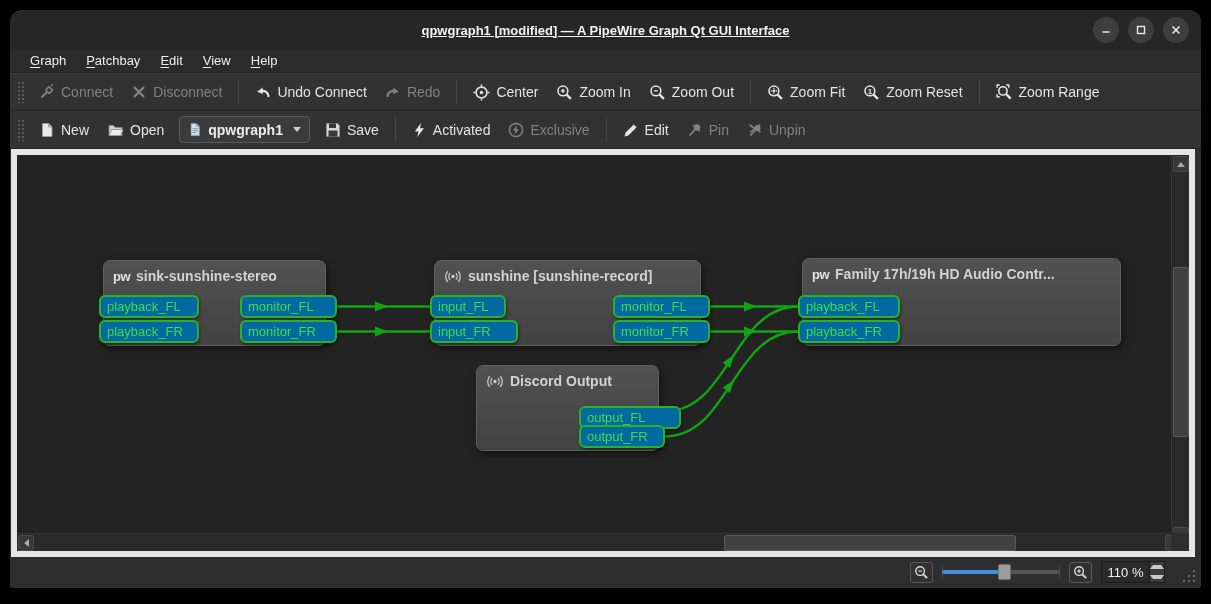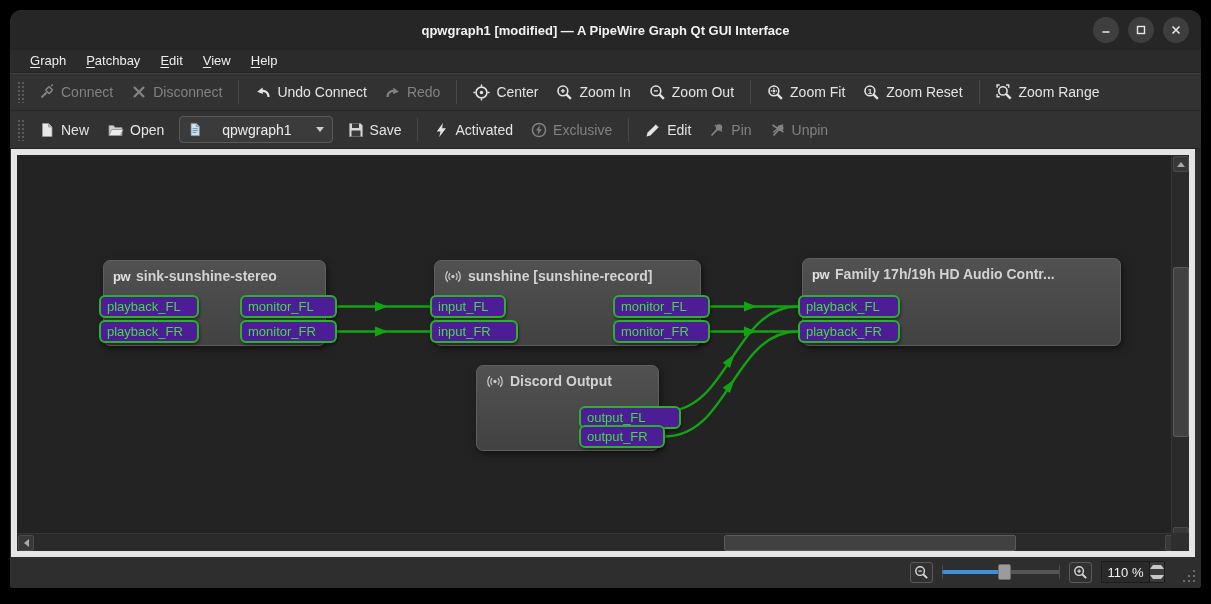--- a/index.html
+++ b/index.html
@@ -4,51 +4,51 @@
 <style>
   html,body{margin:0;padding:0;background:#000;}
   *{box-sizing:border-box;}
   #stage{position:relative;width:1211px;height:604px;background:#000;overflow:hidden;
          font-family:"Liberation Sans","DejaVu Sans",sans-serif;}
   #window{position:absolute;left:10px;top:10px;width:1191px;height:578px;background:#2e2e2e;
           border-radius:12px 12px 3px 3px;overflow:hidden;}
   
   #titlebar{position:absolute;left:0;top:0;width:100%;height:40px;background:#262626;}
   #title{position:absolute;left:0;right:0;top:0;height:40px;display:flex;align-items:center;justify-content:center;
-         color:#f2f2f2;font-size:13px;font-weight:bold;}
+         color:#f2f2f2;font-size:13px;font-weight:bold;text-decoration:underline;}
   #winctrl{position:absolute;right:12px;top:7px;display:flex;gap:9px;}
   .winbtn{width:26px;height:26px;border-radius:50%;background:#3e3e3e;display:flex;align-items:center;justify-content:center;}
   
   #menubar{position:absolute;left:0;top:40px;width:100%;height:23px;background:#2b2b2b;display:flex;align-items:flex-start;
            padding-left:10px;border-bottom:1px solid #242424;}
   .menu-item{color:#ededed;font-size:13px;padding:3px 10px;}
   .mn{text-decoration:underline;text-underline-offset:2px;}
   
   .toolbar{position:absolute;left:0;width:100%;height:38px;background:#323232;display:flex;align-items:center;padding-left:4px;}
   #toolbar-main{top:63px;border-top:1px solid #404040;border-bottom:1px solid #272727;}
   #toolbar-file{top:101px;border-bottom:1px solid #222;}
   .tb-handle{width:7px;height:22px;margin:0 6px 0 3px;
      background-image:radial-gradient(circle,#5c5c5c 1px,transparent 1.2px);background-size:4px 4px;}
   .tb-btn{display:flex;align-items:center;gap:6px;padding:0 9px;height:30px;color:#e4e4e4;font-size:14px;border-radius:3px;}
   .tb-btn.disabled{color:#828282;}
   .tb-sep{width:1px;height:24px;background:#474747;margin:0 7px;}
   .ic{flex:none;}
-  .combo{display:flex;align-items:center;gap:20px;height:27px;padding:0 8px;background:#3b3b3b;
-         border:1px solid #5a5a5a;border-radius:4px;color:#ececec;font-size:14px;margin:0 6px;}
+  .combo{display:flex;align-items:center;gap:6px;height:27px;padding:0 8px;background:#3b3b3b;
+         border:1px solid #5a5a5a;border-radius:4px;color:#ececec;font-size:14px;margin:0 6px;font-weight:bold;}
   .combo-arrow{width:0;height:0;border-left:4px solid transparent;border-right:4px solid transparent;
                border-top:5px solid #cfcfcf;margin-left:4px;}
   
   #canvas-frame{position:absolute;left:1px;top:139px;width:1184px;height:408px;background:#232323;border:6px solid #e5e5e5;}
   #canvas-view{position:absolute;left:0;top:0;width:1165px;height:389px;overflow:hidden;}
   #wires{position:absolute;left:0;top:0;z-index:1;pointer-events:none;}
   .node{position:absolute;z-index:2;background:linear-gradient(#515151,#424242);border:1px solid #5f5f5f;
         border-radius:7px;box-shadow:2px 3px 7px rgba(0,0,0,.5);}
   .node-header{display:flex;align-items:center;gap:6px;padding:7px 9px;color:#d2d2d2;font-weight:bold;font-size:14px;white-space:nowrap;overflow:hidden;}
   .pw-ic{color:#e2e2e2;font-weight:bold;font-size:13px;letter-spacing:-0.5px;}
-  .port{position:absolute;z-index:3;height:23px;border:2px solid #2ab32a;background:#4c1d95;color:#43dc43;
+  .port{position:absolute;z-index:3;height:23px;border:2px solid #2ab32a;background:#0369a1;color:#43dc43;
         border-radius:6px;font-size:13px;line-height:19px;padding:0 6px;white-space:nowrap;overflow:hidden;
         box-shadow:1px 2px 3px rgba(0,0,0,.4);}
   
   .sbar{position:absolute;background:#2a2a2a;}
   #vscroll{right:0;top:0;width:18px;height:389px;border-left:1px solid #353535;}
   #hscroll{left:0;bottom:0;width:1165px;height:18px;border-top:1px solid #353535;}
   #sb-corner{position:absolute;right:0;bottom:0;width:18px;height:18px;background:#2e2e2e;}
   .sb-btn{position:absolute;background:#383838;border:1px solid #4a4a4a;border-radius:2px;display:flex;align-items:center;justify-content:center;}
   .sb-thumb{position:absolute;background:#414141;border:1px solid #5a5a5a;border-radius:2px;}
   .tri-up{width:0;height:0;border-left:4px solid transparent;border-right:4px solid transparent;border-bottom:5px solid #aaa;}

